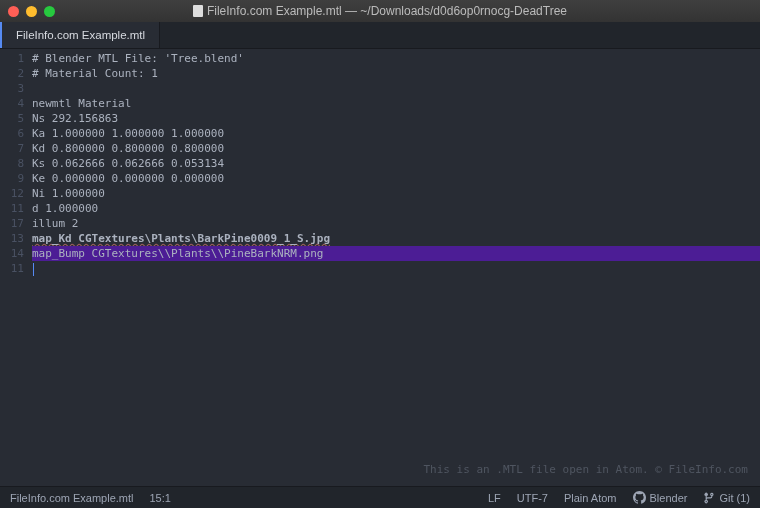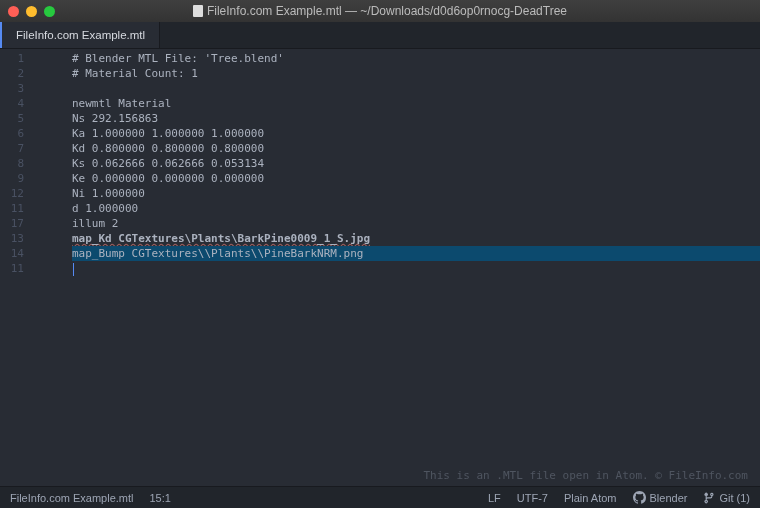--- a/index.html
+++ b/index.html
@@ -43,34 +43,34 @@
 }
 .editor {
   flex: 1; display: flex; background: #282c34;
   font-family: Menlo, Consolas, monospace; font-size: 11px;
   position: relative;
 }
 .gutter {
   width: 32px; text-align: right; color: #495162;
   padding: 2px 8px 2px 0; line-height: 15px; user-select: none;
 }
-.code { flex: 1; padding: 2px 0; line-height: 15px; white-space: pre; margin-left: 40px; }
+.code { flex: 1; padding: 2px 0; line-height: 15px; white-space: pre; }
 .line { height: 15px; position: relative; }
 .underline {
   text-decoration: underline wavy #a06060;
   text-decoration-skip-ink: none;
   font-weight: bold;
 }
-.hl { background: #0c4a6e; }
+.hl { background: #4c1d95; }
 .cursor {
   display: inline-block; width: 1px; height: 13px;
   background: #568af2; vertical-align: middle; margin-left: 1px;
 }
 .watermark {
-  position: absolute; right: 12px; bottom: 4px;
+  position: absolute; right: 12px; bottom: 10px;
   color: #4f5560; font-size: 11px;
 }
 .statusbar {
   height: 22px; background: #21252b; color: #9da5b4;
   display: flex; align-items: center; padding: 0 10px;
   font-size: 11px; border-top: 1px solid #181a1f;
   justify-content: space-between;
 }
 .sb-left, .sb-right { display: flex; gap: 16px; align-items: center; }
 .sb-item { display: flex; align-items: center; gap: 4px; cursor: pointer; }

